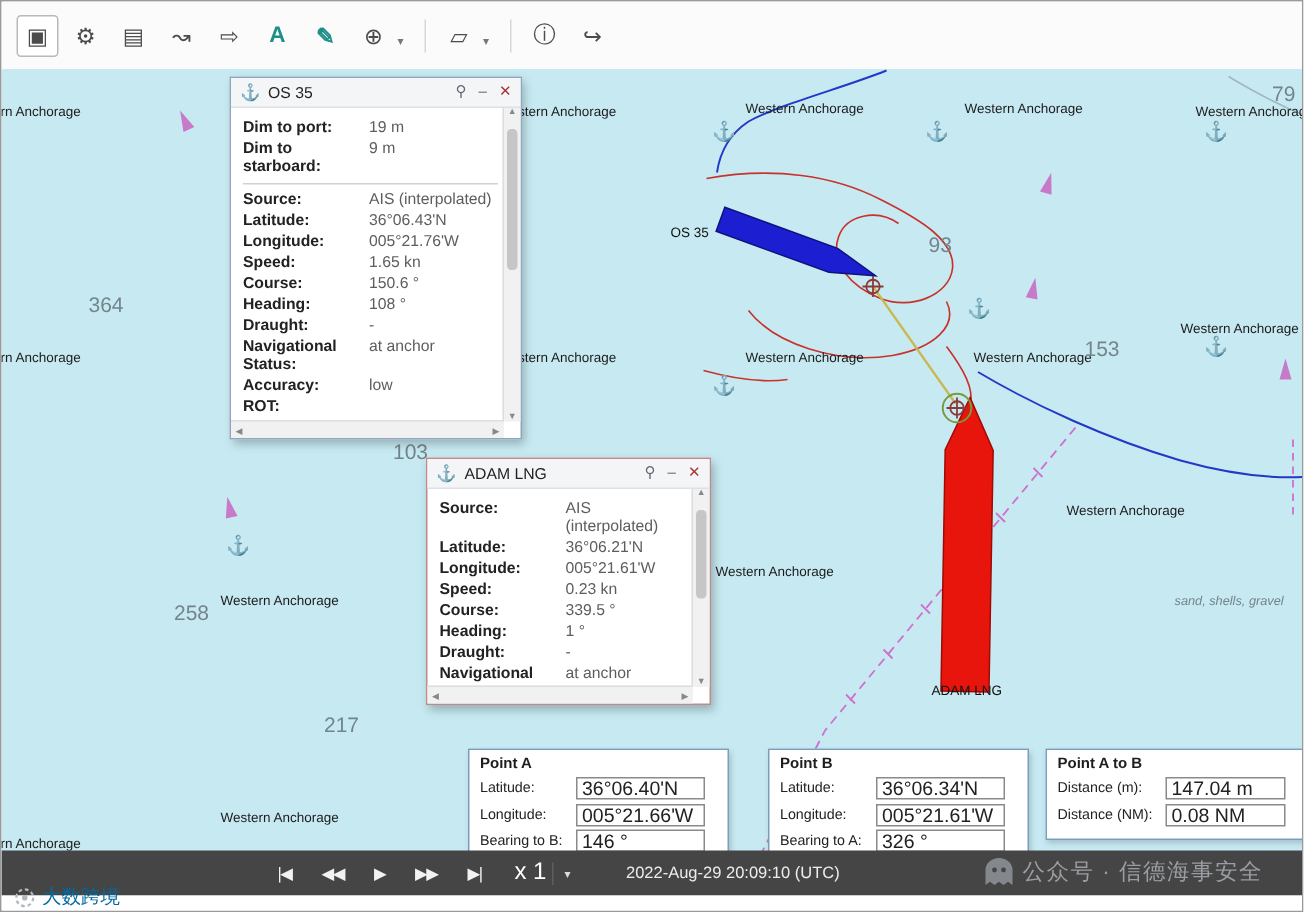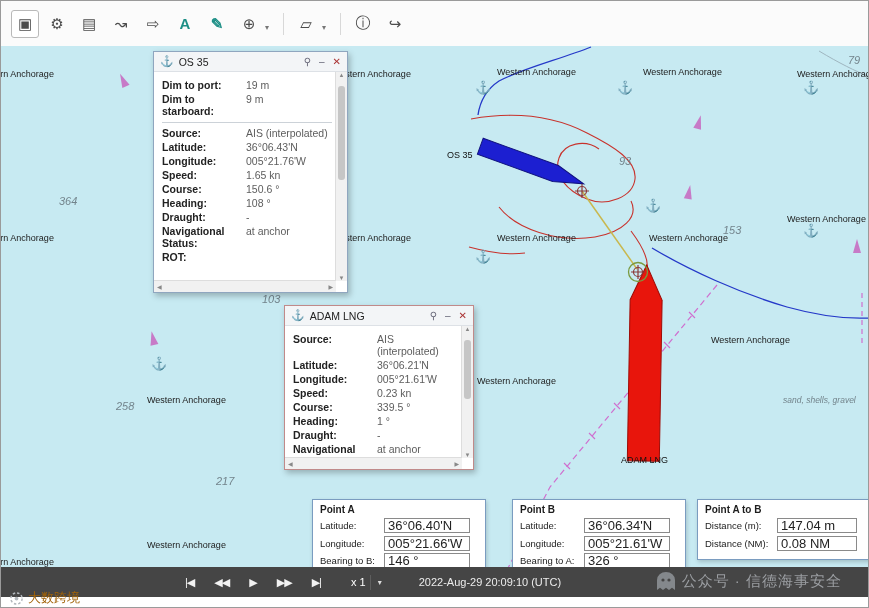--- a/index.html
+++ b/index.html
@@ -14,21 +14,21 @@
   .tb-btn.boxed{border:1px solid #b9b9b9;background:#fff;}
   .tb-btn.active{color:#1d8f86;font-weight:bold;}
   .tb-caret{color:#777;font-size:8px;margin:8px 6px 0 -2px;cursor:pointer;}
   .tb-sep{width:1px;height:22px;background:#d8d8d8;margin:0 8px;}
 
   
   .chart-bg{position:absolute;left:0;top:45px;right:0;height:551px;background:#c7eaf2;}
   .overlay-svg{position:absolute;left:0;top:0;width:869px;height:608px;pointer-events:none;}
   .maplab{position:absolute;font-size:9px;color:#1c1c1c;white-space:nowrap;}
   .anchor-sym{position:absolute;font-size:13px;color:#a25aa6;line-height:13px;}
-  .sounding{position:absolute;font-size:11px;font-style:italic;color:#73848c;}
+  .sounding{position:absolute;font-size:14px;color:#73848c;}
   .seabed{position:absolute;font-size:8.5px;font-style:italic;color:#73848c;white-space:nowrap;}
   .vessel-lab{position:absolute;font-size:9px;color:#111;white-space:nowrap;}
 
   
   .popup{position:absolute;background:#fff;box-shadow:2px 3px 6px rgba(0,0,0,.25);}
   .popup.os35{left:152px;top:50px;width:193px;height:240px;border:1px solid #8fa6bf;}
   .popup.adam{left:283px;top:304px;width:188px;height:163px;border:1px solid #c08a8a;}
   .ptitle-bar{height:19px;background:#f3f5f7;border-bottom:1px solid #dde1e6;display:flex;
               align-items:center;padding:0 6px;font-size:10.5px;color:#333;}
   .ptitle-bar .t-anchor{color:#5a6b7d;font-size:11px;margin-right:5px;}
@@ -60,30 +60,30 @@
   .panel-a{left:311px;width:158px;}
   .panel-b{left:511px;width:158px;}
   .panel-ab{left:696px;width:166px;}
   .panel-ab .flab{width:72px;}
   .panel-ab .pfield{width:72px;}
 
   
   .playbar{position:absolute;left:0;top:566px;right:0;height:30px;background:#454545;
            display:flex;align-items:center;}
   .pb-btn{color:#f2f2f2;font-size:11px;margin:0 10px;letter-spacing:-1px;cursor:pointer;}
-  .pb-speed{color:#fff;font-size:11px;margin:0 4px 0 20px;cursor:pointer;}
+  .pb-speed{color:#fff;font-size:16px;margin:0 4px 0 12px;cursor:pointer;}
   .pb-caret{color:#ddd;font-size:8px;padding:3px 7px;border-left:1px solid #5e5e5e;cursor:pointer;}
   .pb-time{color:#ececec;font-size:11px;margin-left:30px;}
   .bottom-strip{position:absolute;left:0;top:596px;right:0;height:12px;background:#fff;}
 
   
   .wm-play{position:absolute;right:26px;top:570px;display:flex;align-items:center;gap:4px;
            color:#9a9da1;font-size:15px;letter-spacing:1px;}
   .wm-bottom{position:absolute;left:8px;top:588px;display:flex;align-items:center;gap:4px;
-             color:#a16207;font-size:13px;z-index:40;text-align:center;}
+             color:#0369a1;font-size:13px;z-index:40;text-align:center;}
 </style>
 </head>
 <body>
 
 <div class="app">
 
   <div class="toolbar">
     <div class="tb-btn boxed">
         <span>▣</span>
       </div>
@@ -256,20 +256,24 @@
         </div>
       <div class="prow">
           <span class="lab">Draught:</span>
           <span class="val">-</span>
         </div>
       <div class="prow">
           <span class="lab">Navigational Status:</span>
           <span class="val">at anchor</span>
         </div>
       <div class="prow">
+          <span class="lab">Accuracy:</span>
+          <span class="val">low</span>
+        </div>
+      <div class="prow">
           <span class="lab">ROT:</span>
           <span class="val"></span>
         </div>
     </div>
     <div class="vscroll">
         <span>▲</span>
         <div class="vthumb"></div>
         <span>▼</span>
       </div>
     <div class="hscroll">

